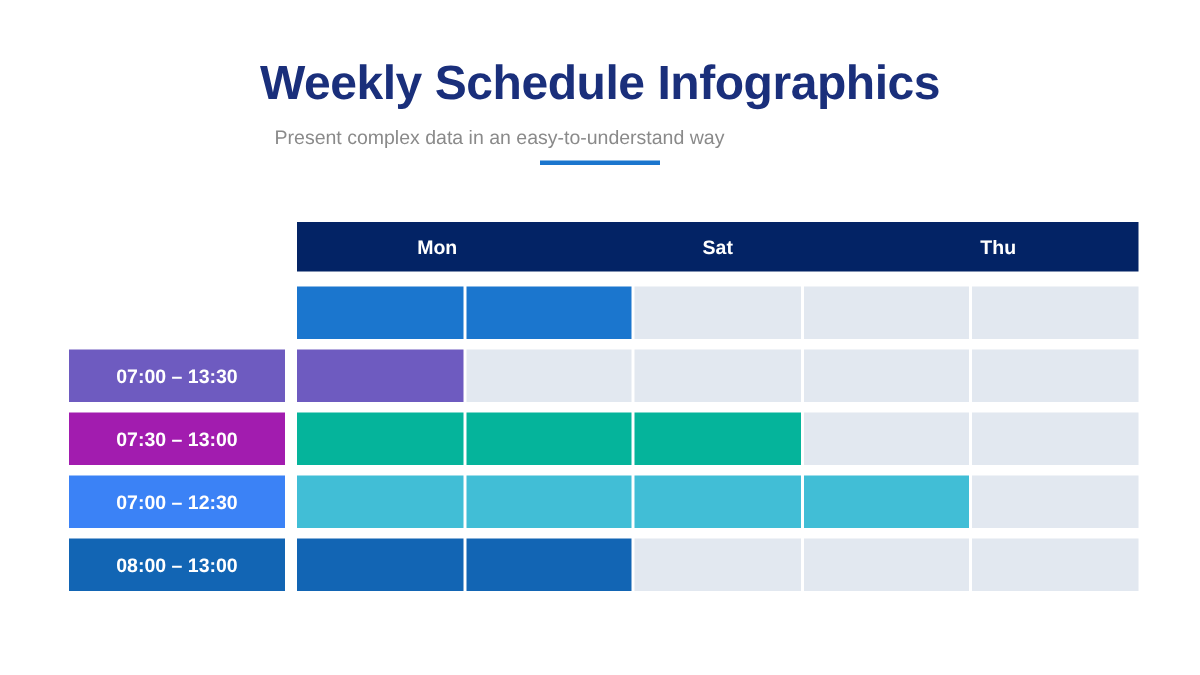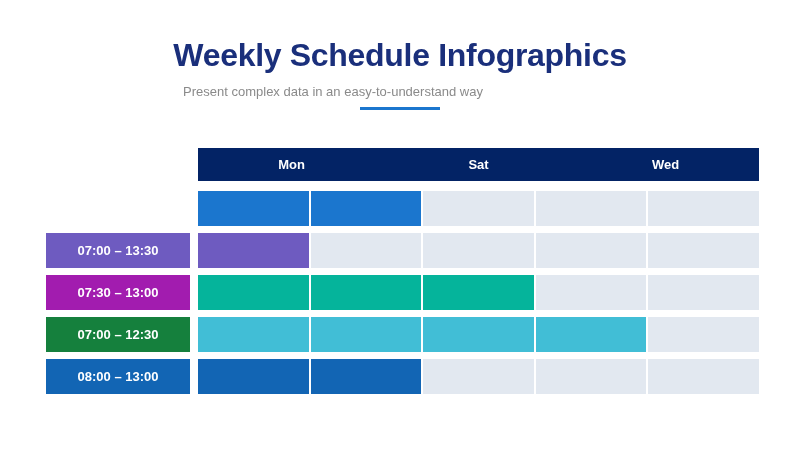--- a/index.html
+++ b/index.html
@@ -55,21 +55,21 @@
 <div class="slide">
 
   <div class="title">Weekly Schedule Infographics</div>
   <div class="subtitle">Present complex data in an easy-to-understand way</div>
   <div class="accent-bar"></div>
 
   <div class="schedule">
     <div class="header-row" id="header-row" style="background: rgb(3, 35, 101);">
         <div class="header-cell">Mon</div>
         <div class="header-cell">Sat</div>
-        <div class="header-cell">Wed</div>
+        <div class="header-cell">Thu</div>
       </div>
     <div id="rows-container">
         <div class="row" style="top: 191px; width: 800px;">
           <div class="track">
             <div class="cell" style="background: rgb(27, 118, 206);"></div>
             <div class="cell" style="background: rgb(27, 118, 206);"></div>
             <div class="cell" style="background: rgb(226, 232, 240);"></div>
             <div class="cell" style="background: rgb(226, 232, 240);"></div>
             <div class="cell" style="background: rgb(226, 232, 240);"></div>
           </div>
@@ -88,21 +88,21 @@
           <div class="label-pill" style="background: #a21caf;">07:30 – 13:00</div>
           <div class="track">
             <div class="cell" style="background: rgb(5, 180, 155);"></div>
             <div class="cell" style="background: rgb(5, 180, 155);"></div>
             <div class="cell" style="background: rgb(5, 180, 155);"></div>
             <div class="cell" style="background: rgb(226, 232, 240);"></div>
             <div class="cell" style="background: rgb(226, 232, 240);"></div>
           </div>
         </div>
         <div class="row" style="top: 317px; width: 800px;">
-          <div class="label-pill" style="background: #15803d; text-align: center;">07:00 – 12:30</div>
+          <div class="label-pill" style="background: #3b82f6; text-align: center;">07:00 – 12:30</div>
           <div class="track">
             <div class="cell" style="background: rgb(65, 190, 214);"></div>
             <div class="cell" style="background: rgb(65, 190, 214);"></div>
             <div class="cell" style="background: rgb(65, 190, 214);"></div>
             <div class="cell" style="background: rgb(65, 190, 214);"></div>
             <div class="cell" style="background: rgb(226, 232, 240);"></div>
           </div>
         </div>
         <div class="row" style="top: 359px; width: 668px;">
           <div class="label-pill" style="background: rgb(18, 101, 180);">08:00 – 13:00</div>

